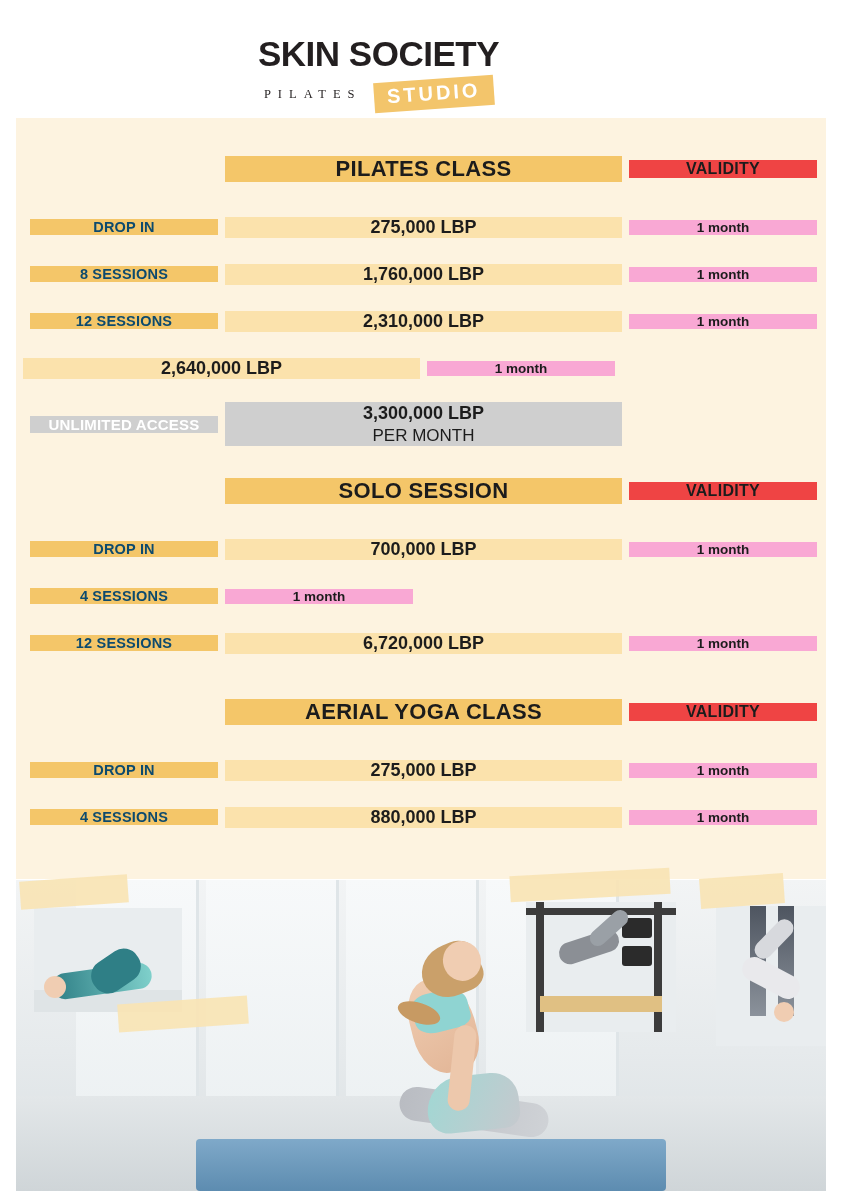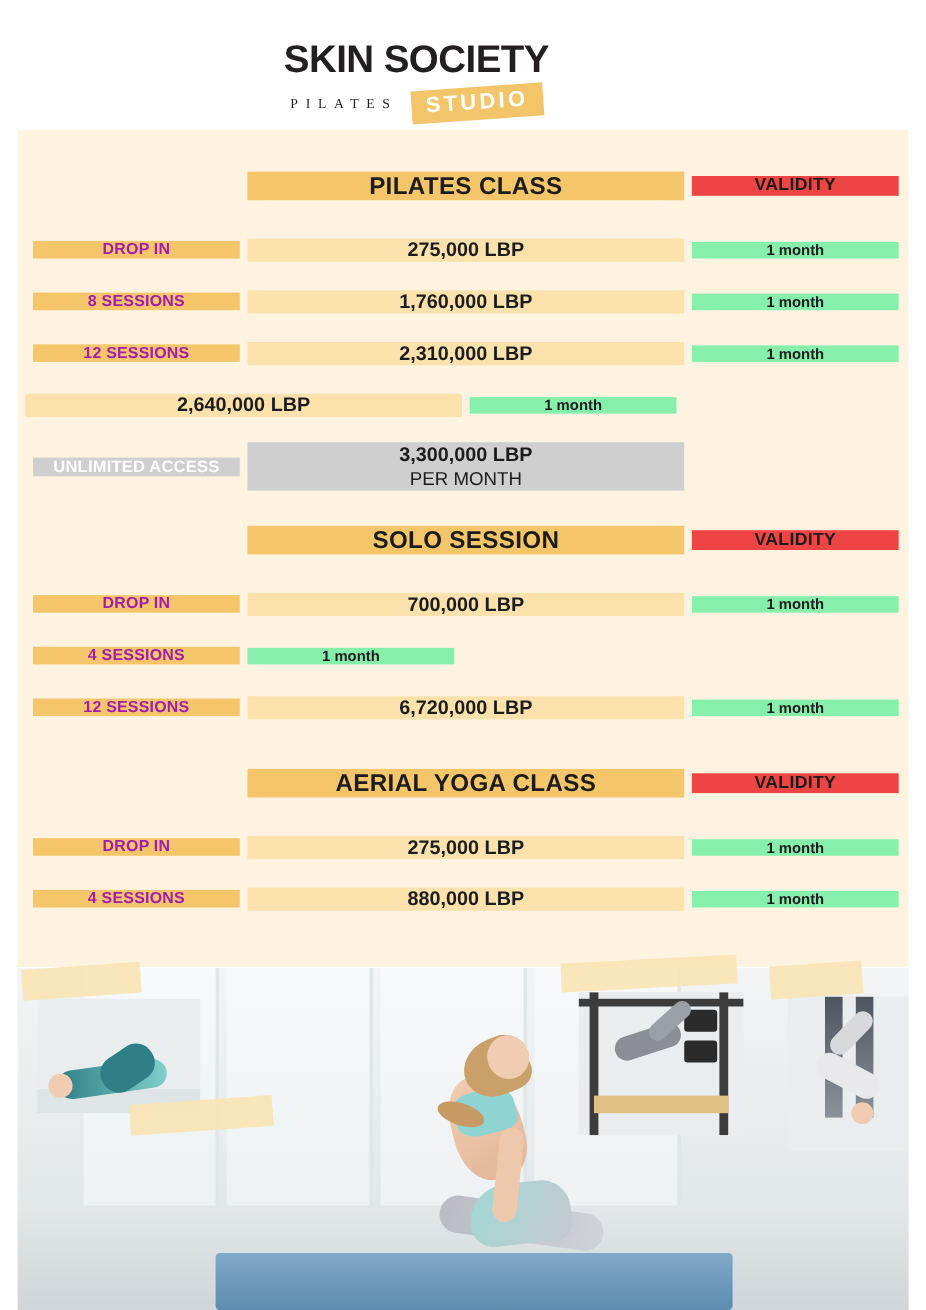--- a/index.html
+++ b/index.html
@@ -95,21 +95,21 @@
 
   .c-label {
     width: 188px;
     margin-left: 14px;
     background: #f4c669;
     display: flex;
     align-items: center;
     justify-content: center;
     font-size: 14.5px;
     font-weight: bold;
-    color: #a21caf;
+    color: #0c4a6e;
     letter-spacing: 0.2px;
   }
   .c-label.empty {
     background: transparent;
   }
   .c-label.grey {
     background: #cfcfcf;
     color: #ffffff;
     font-size: 15px;
   }
@@ -136,21 +136,21 @@
     line-height: 1.25;
   }
   .c-price.grey .sub {
     font-weight: normal;
     font-size: 17px;
   }
 
   .c-validity {
     width: 188px;
     margin-left: 7px;
-    background: #86efac;
+    background: #f9a8d4;
     display: flex;
     align-items: center;
     justify-content: center;
     font-size: 13.5px;
     font-weight: bold;
     color: #1c1c1c;
   }
   .c-validity.title {
     background: #ef4444;
     font-size: 16px;

